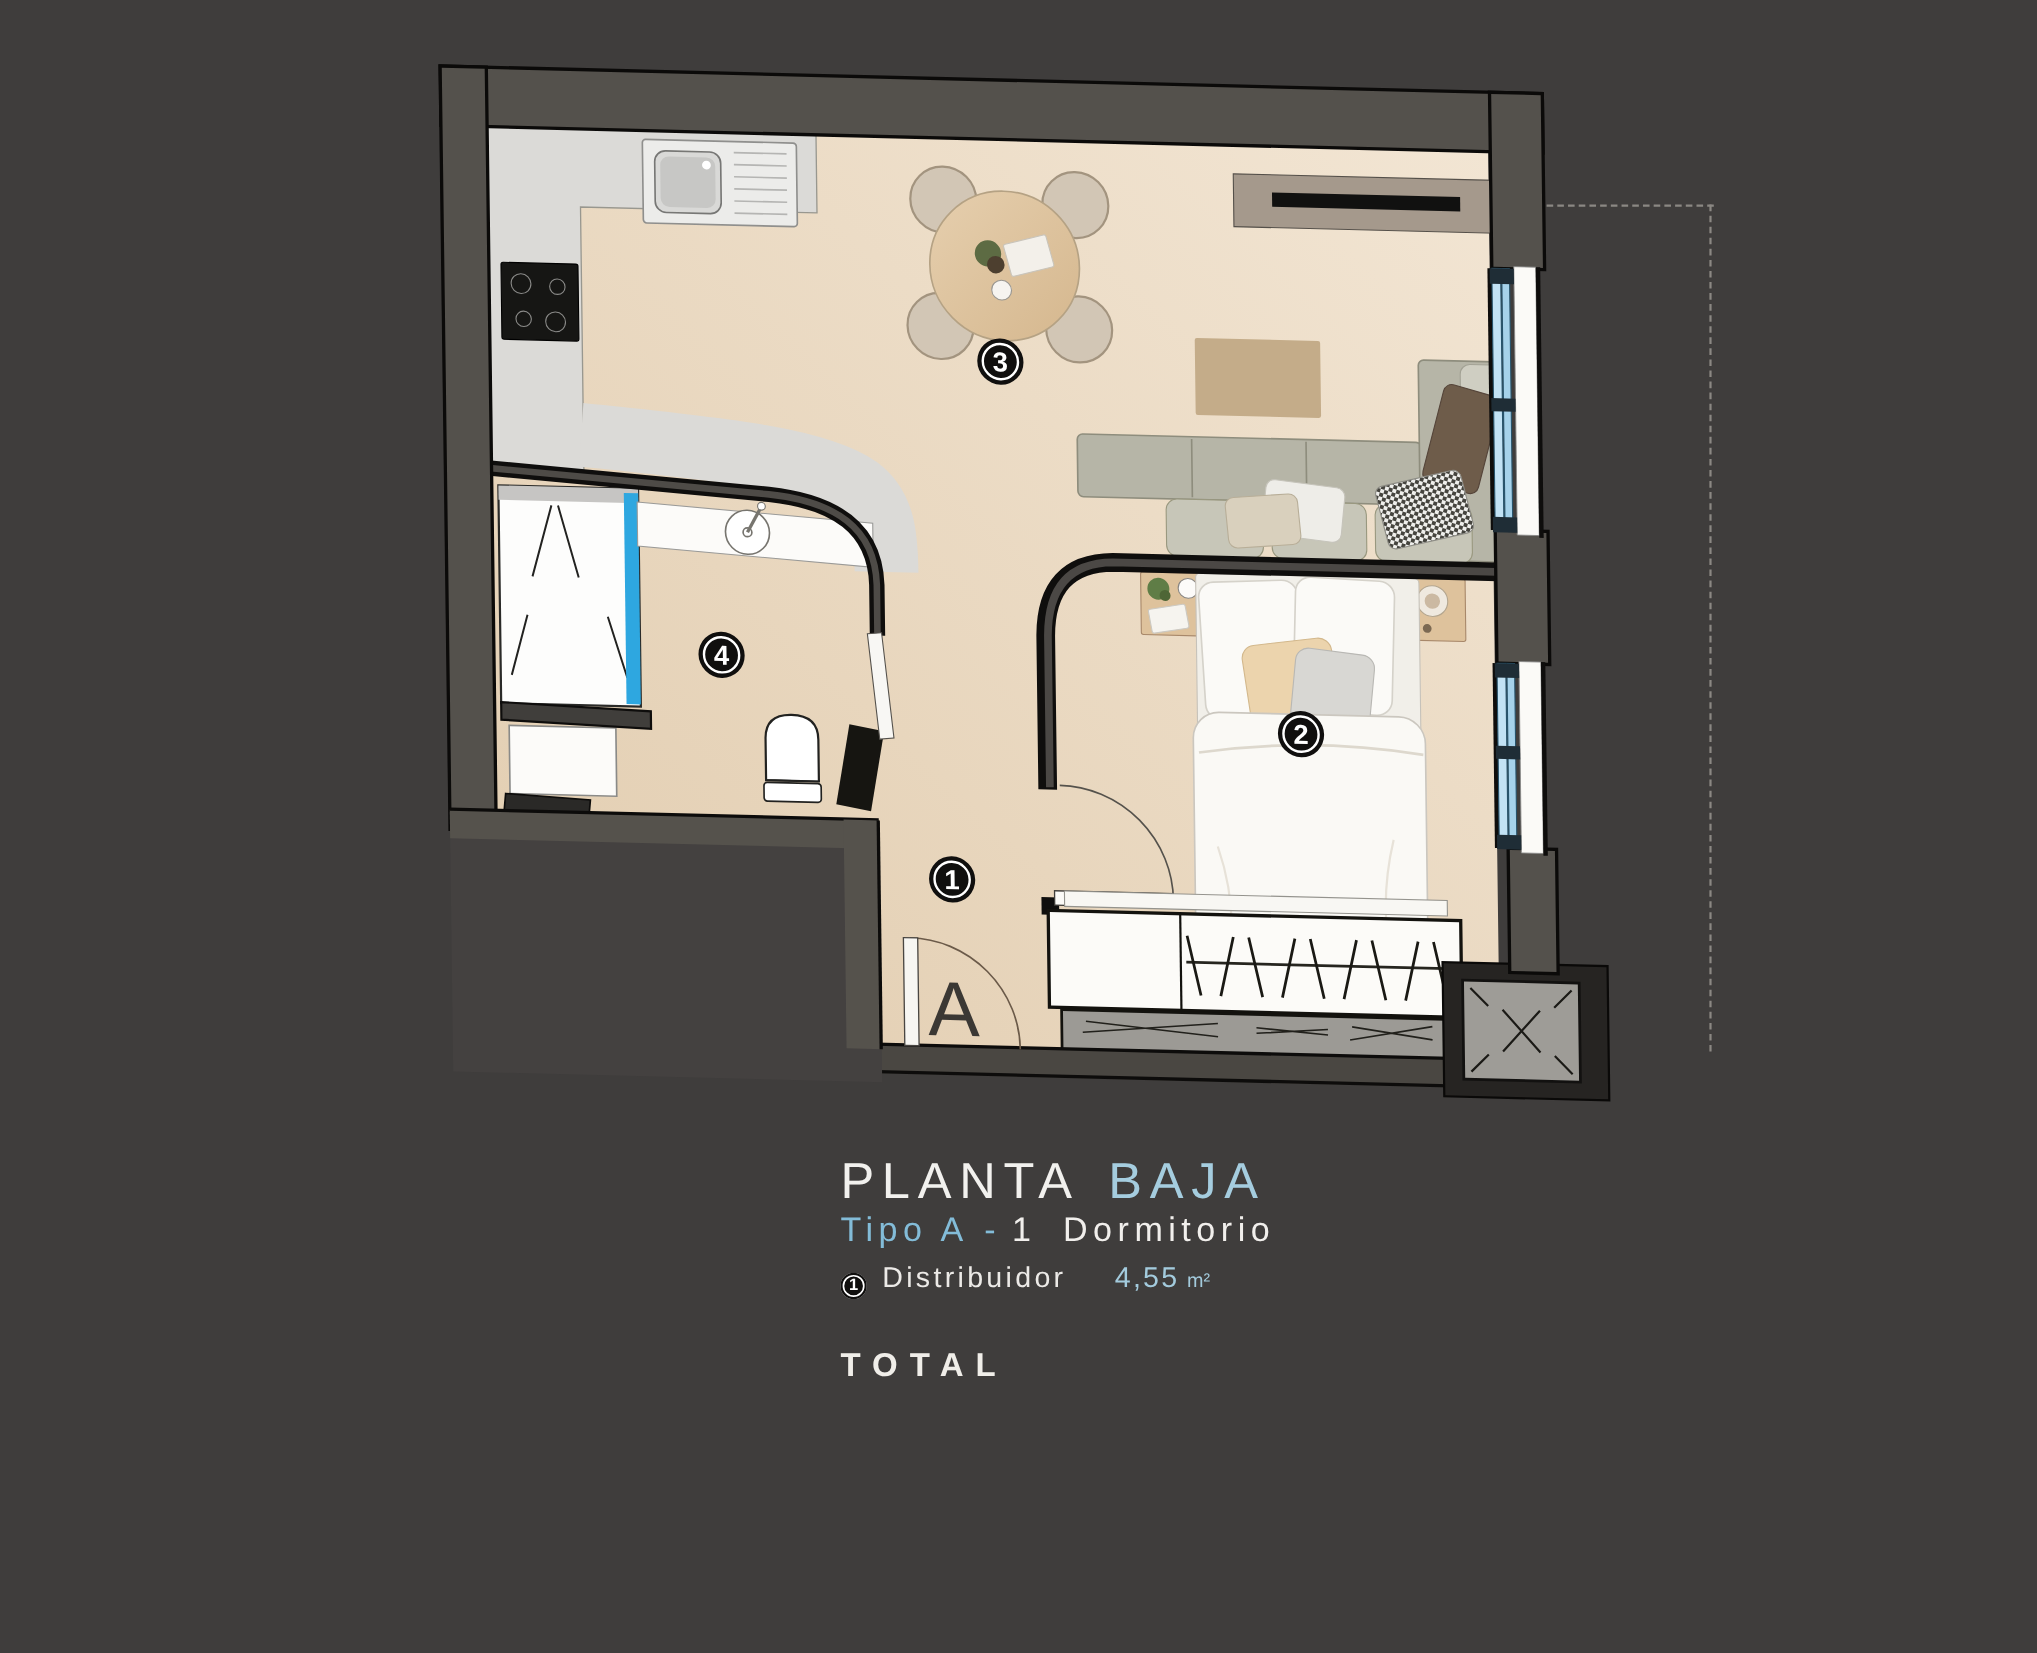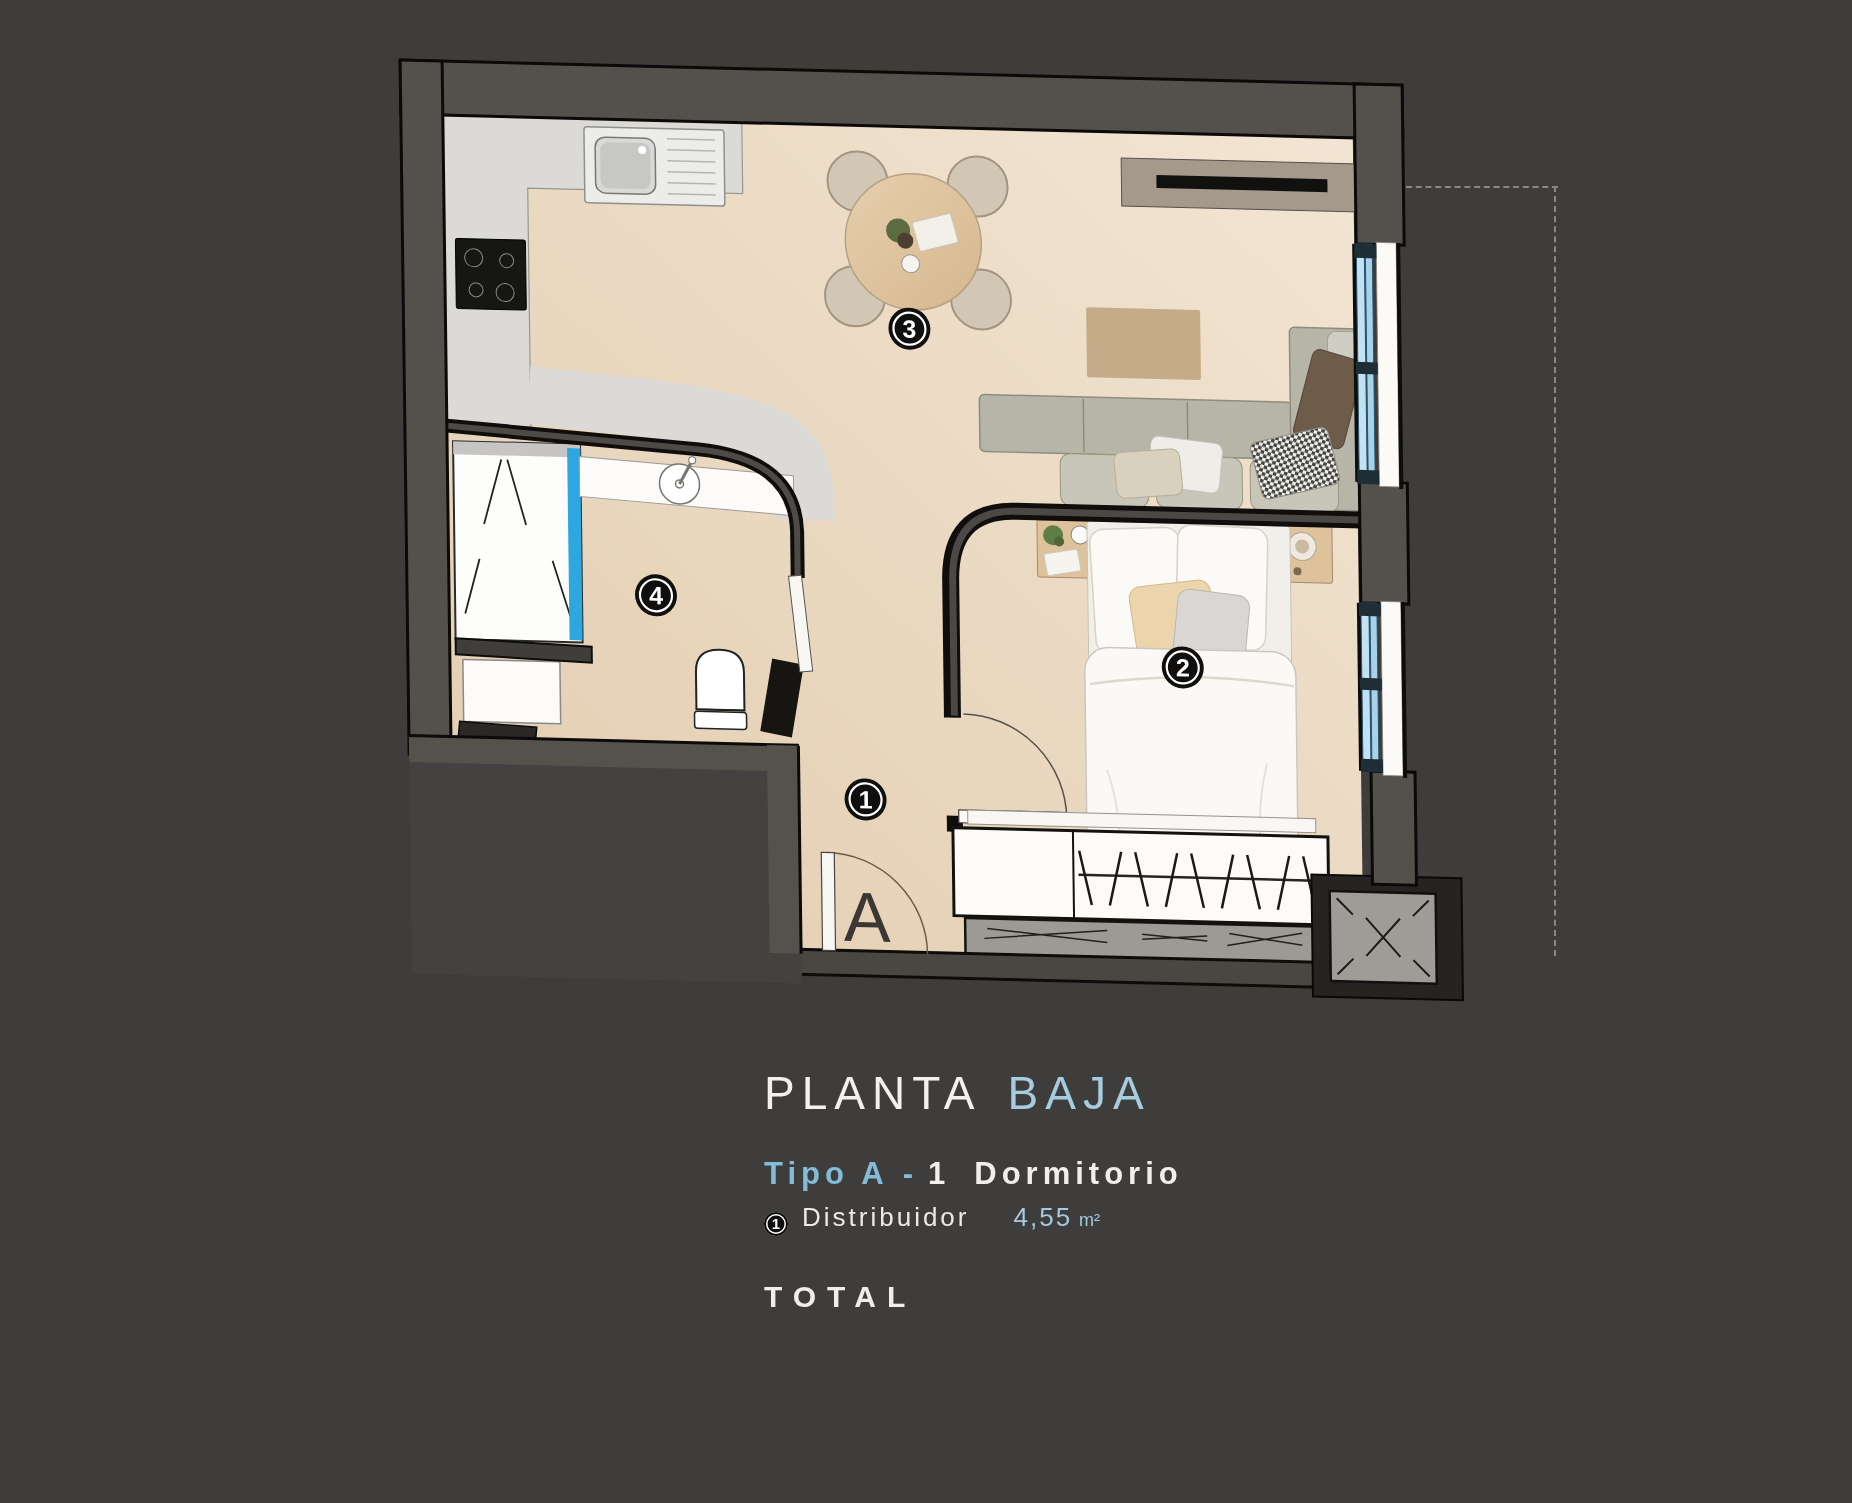--- a/index.html
+++ b/index.html
@@ -9,23 +9,23 @@
     font-family:"Liberation Sans",sans-serif;
   }
   
   .plan-wrap{position:absolute;left:398px;top:52px;width:1060px;height:940px;}
   .plan-wrap svg{transform:matrix(1,0.025,0.013,1,0,0);transform-origin:0 0;}
   
   .dash-h{position:absolute;left:1406px;top:186px;width:152px;height:0;border-top:2px dashed #8b8883;}
   .dash-v{position:absolute;left:1554px;top:186px;width:0;height:770px;border-left:2px dashed #8b8883;}
   
   .info{position:absolute;left:764px;top:1046px;width:740px;color:#efedea;}
-  .main-title{font-size:46px;font-weight:400;letter-spacing:7px;color:#f2f1ee;white-space:nowrap;margin-top:20px;}
+  .main-title{font-size:46px;font-weight:400;letter-spacing:7px;color:#f2f1ee;white-space:nowrap;}
   .main-title .secondary{margin-left:26px;color:#a5cddf;}
-  .subtitle{margin-top:36px;font-size:31px;font-weight:700;letter-spacing:5px;white-space:nowrap;}
+  .subtitle{font-size:31px;font-weight:400;letter-spacing:5px;white-space:nowrap;}
   .subtitle .type{color:#83bcd8;}
   .subtitle .sep{color:#83bcd8;margin:0 10px 0 14px;}
   .subtitle .num{color:#f1efec;}
   .subtitle .lbl{color:#f1efec;margin-left:24px;}
   .legend{margin-top:12px;}
   .legend-row{font-size:26px;letter-spacing:3px;line-height:26px;white-space:nowrap;color:#eceae7;}
   .bullet{display:inline-block;width:24px;height:24px;margin-right:14px;border-radius:50%;
           background:#100f0e;color:#ffffff;font-size:15px;font-weight:700;letter-spacing:0;
           text-align:center;line-height:24px;vertical-align:-3px;
           box-shadow:inset 0 0 0 2px #100f0e, inset 0 0 0 3.5px #ffffff;}

